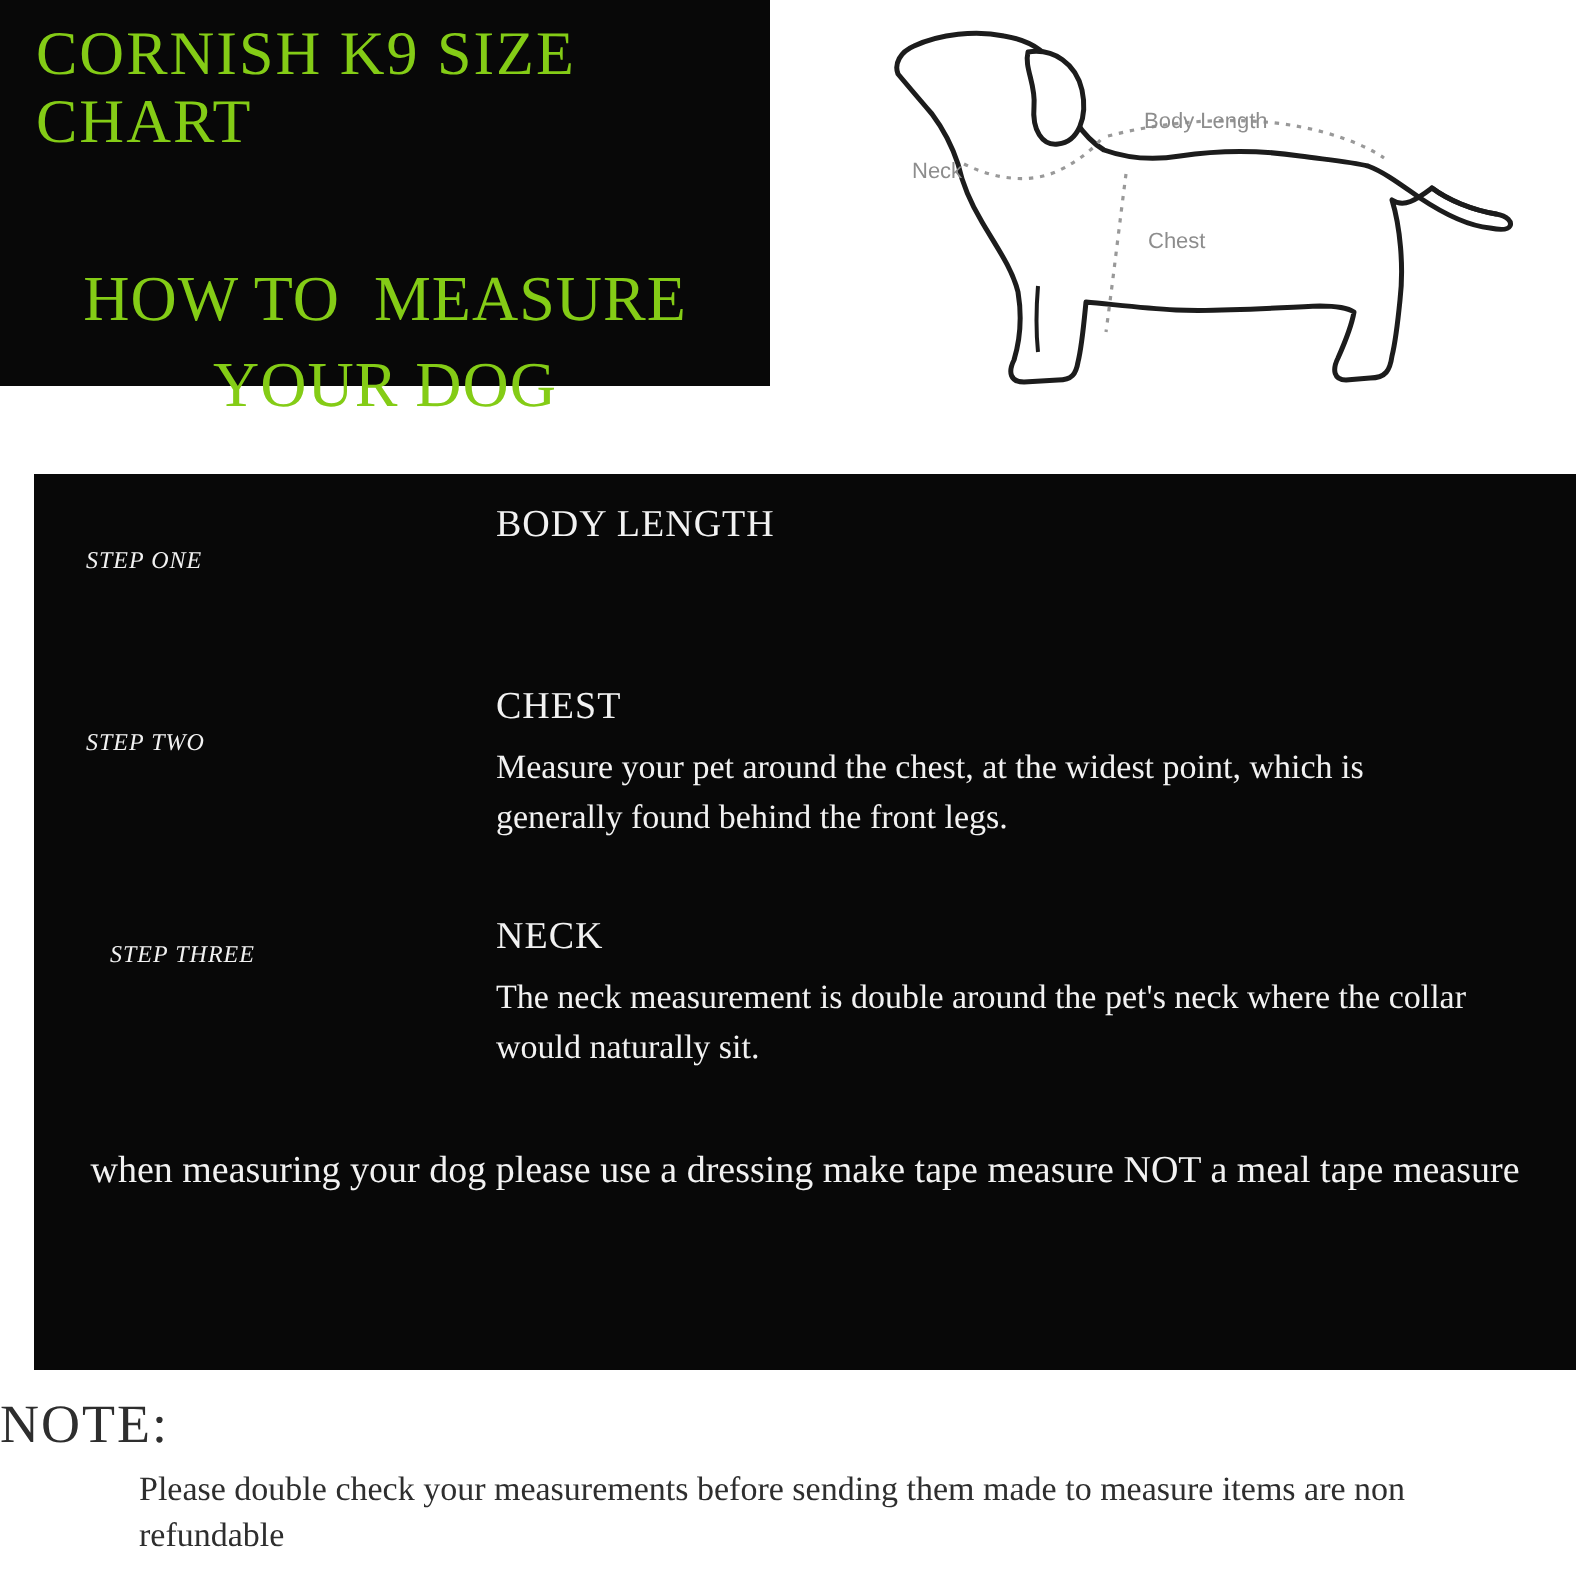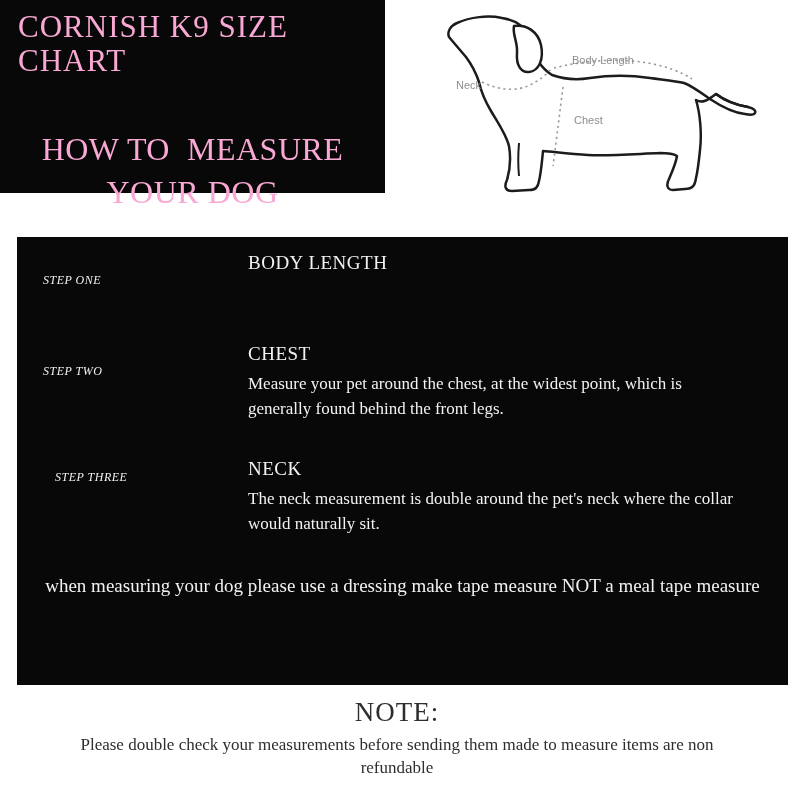--- a/index.html
+++ b/index.html
@@ -4,21 +4,21 @@
 <style>
   html,body { margin:0; padding:0; background:#ffffff; }
   .page {
     position:relative; width:794px; height:794px; background:#ffffff;
     overflow:hidden; font-family:"Liberation Serif", serif;
   }
 
   
   .title-box {
     position:absolute; left:0; top:0; width:385px; height:193px;
-    background:#080808; color:#f9a8d4;
+    background:#080808; color:#84cc16;
   }
   .title-box h1 {
     margin:0; padding:10px 0 0 18px;
     font-size:31px; font-weight:400; letter-spacing:1px; line-height:1.1;
   }
   .subtitle {
     margin-top:50px; text-align:center;
     font-size:32px; letter-spacing:0.5px; line-height:43px;
     white-space:pre-wrap; padding:0 10px;
   }
@@ -43,21 +43,21 @@
   }
   .step-3 .step-label { margin-top:12px;padding-left:38px; }
   .step-heading { font-size:19px; letter-spacing:0.5px; line-height:1.2; }
   .step-text { width:485px; font-size:17px; line-height:25px; margin-top:5px; }
   .measure-note {
     position:absolute; top:338px; left:0; width:100%;
     text-align:center; font-size:19px;
   }
 
   
-  .note-section { position:absolute; top:697px; left:0; width:100%; text-align:center; color:#2e2e2e; }
+  .note-section { position:absolute; top:697px; left:0; width:100%; color:#2e2e2e; }
   .note-title { margin:0; font-size:27px; font-weight:400; letter-spacing:1px; }
   .note-text { width:655px; margin:5px auto 0; font-size:17px; line-height:23px; }
 </style>
 </head>
 <body>
 
 <div class="page">
 
   <header class="title-box">
     <h1>CORNISH K9 SIZE CHART</h1>

